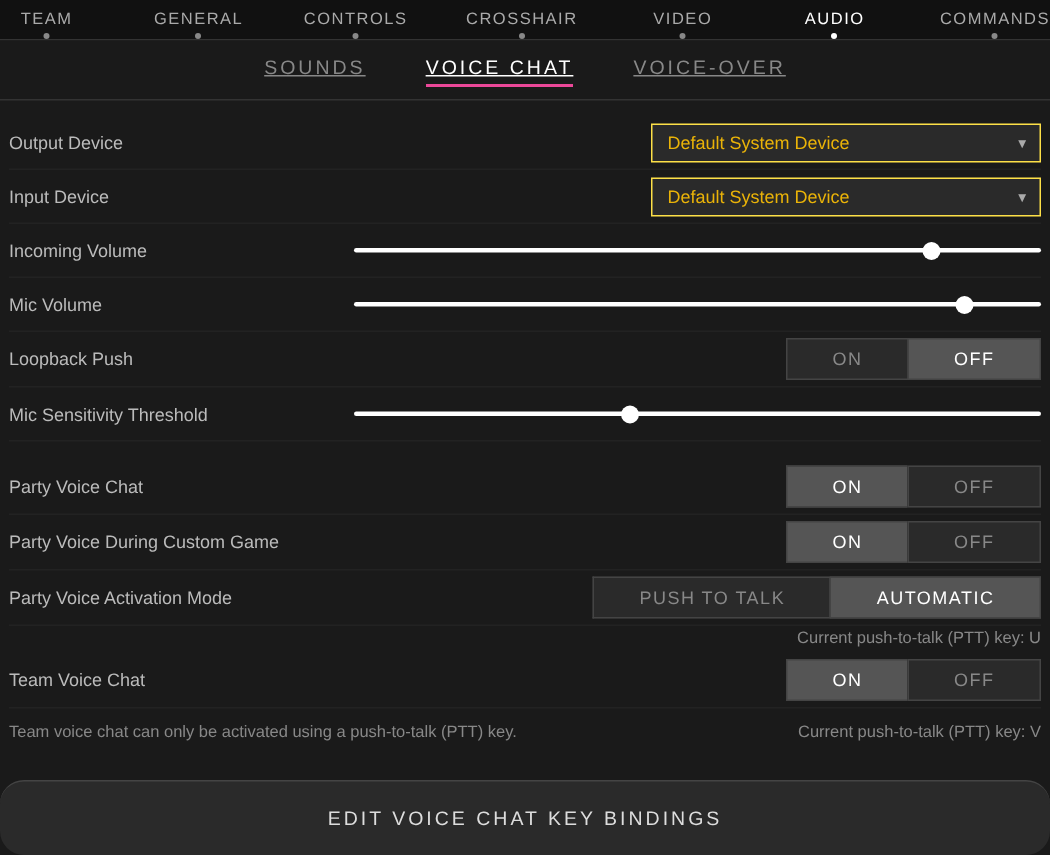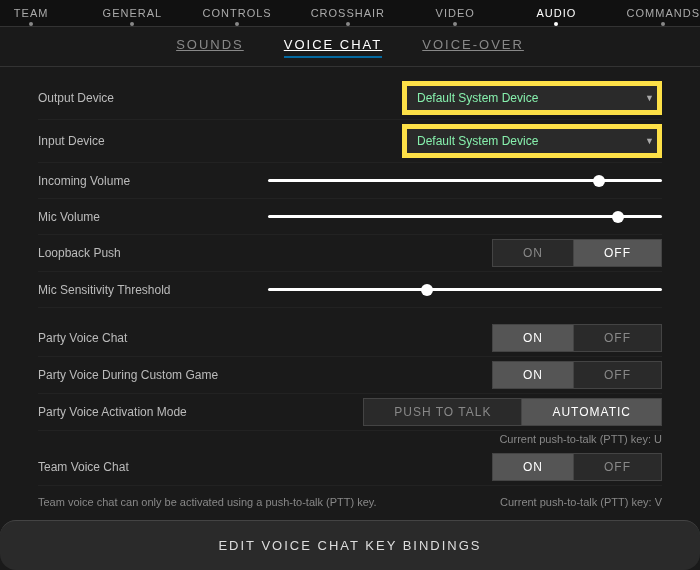--- a/index.html
+++ b/index.html
@@ -64,26 +64,26 @@
       color: #888;
       font-size: 13px;
       letter-spacing: 2px;
       cursor: pointer;
       text-transform: uppercase;
       padding-bottom: 4px;
       text-decoration: underline;
     }
     .sub-nav-item.active {
       color: #fff;
-      border-bottom: 2px solid #0369a1;
+      border-bottom: 2px solid #ec4899;
     }
 
     
     .content {
-      padding: 10px 38px;
+      padding: 10px 6px;
       height: calc(570px - 27px - 47px - 50px);
       overflow-y: auto;
     }
 
     
     .setting-row {
       display: flex;
       align-items: center;
       min-height: 36px;
       border-bottom: 1px solid #222;
@@ -123,22 +123,22 @@
       position: absolute;
       right: 8px;
       top: 50%;
       transform: translateY(-50%);
       font-size: 9px;
       color: #aaa;
       pointer-events: none;
     }
     select.dropdown {
       background: #2a2a2a;
-      border: 5px solid #fde047;
-      color: #86efac;
+      border: 1px solid #fde047;
+      color: #eab308;
       padding: 5px 30px 5px 10px;
       font-size: 12px;
       min-width: 260px;
       cursor: pointer;
     }
 
     
     .slider-container {
       flex: 1;
       padding-left: 10px;

